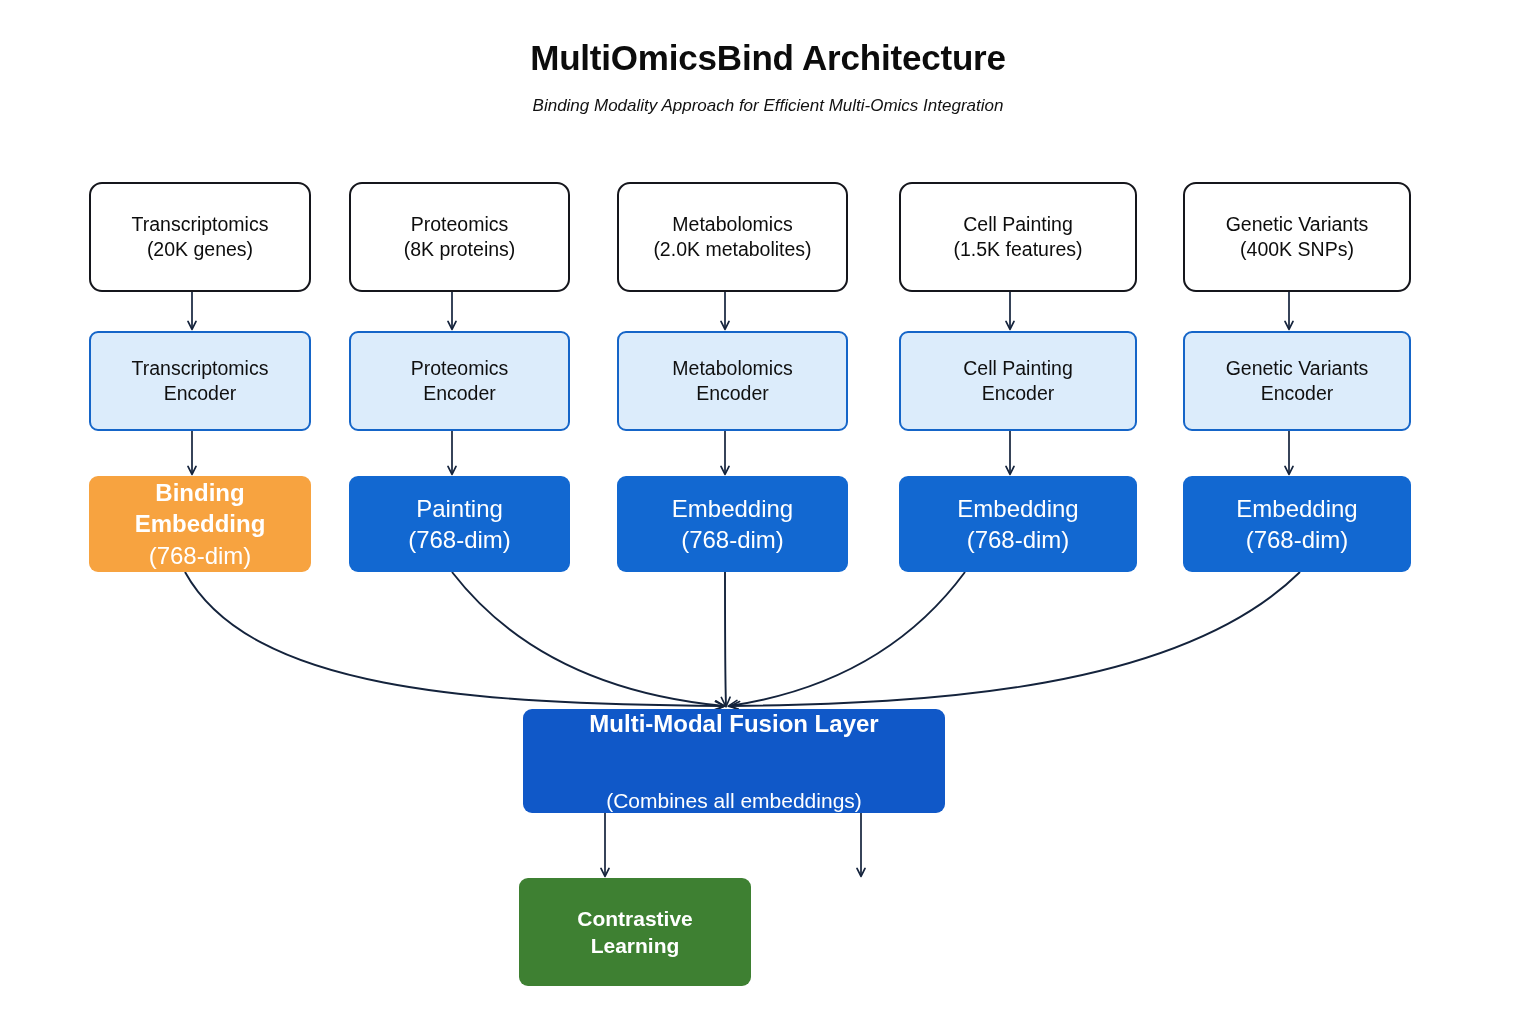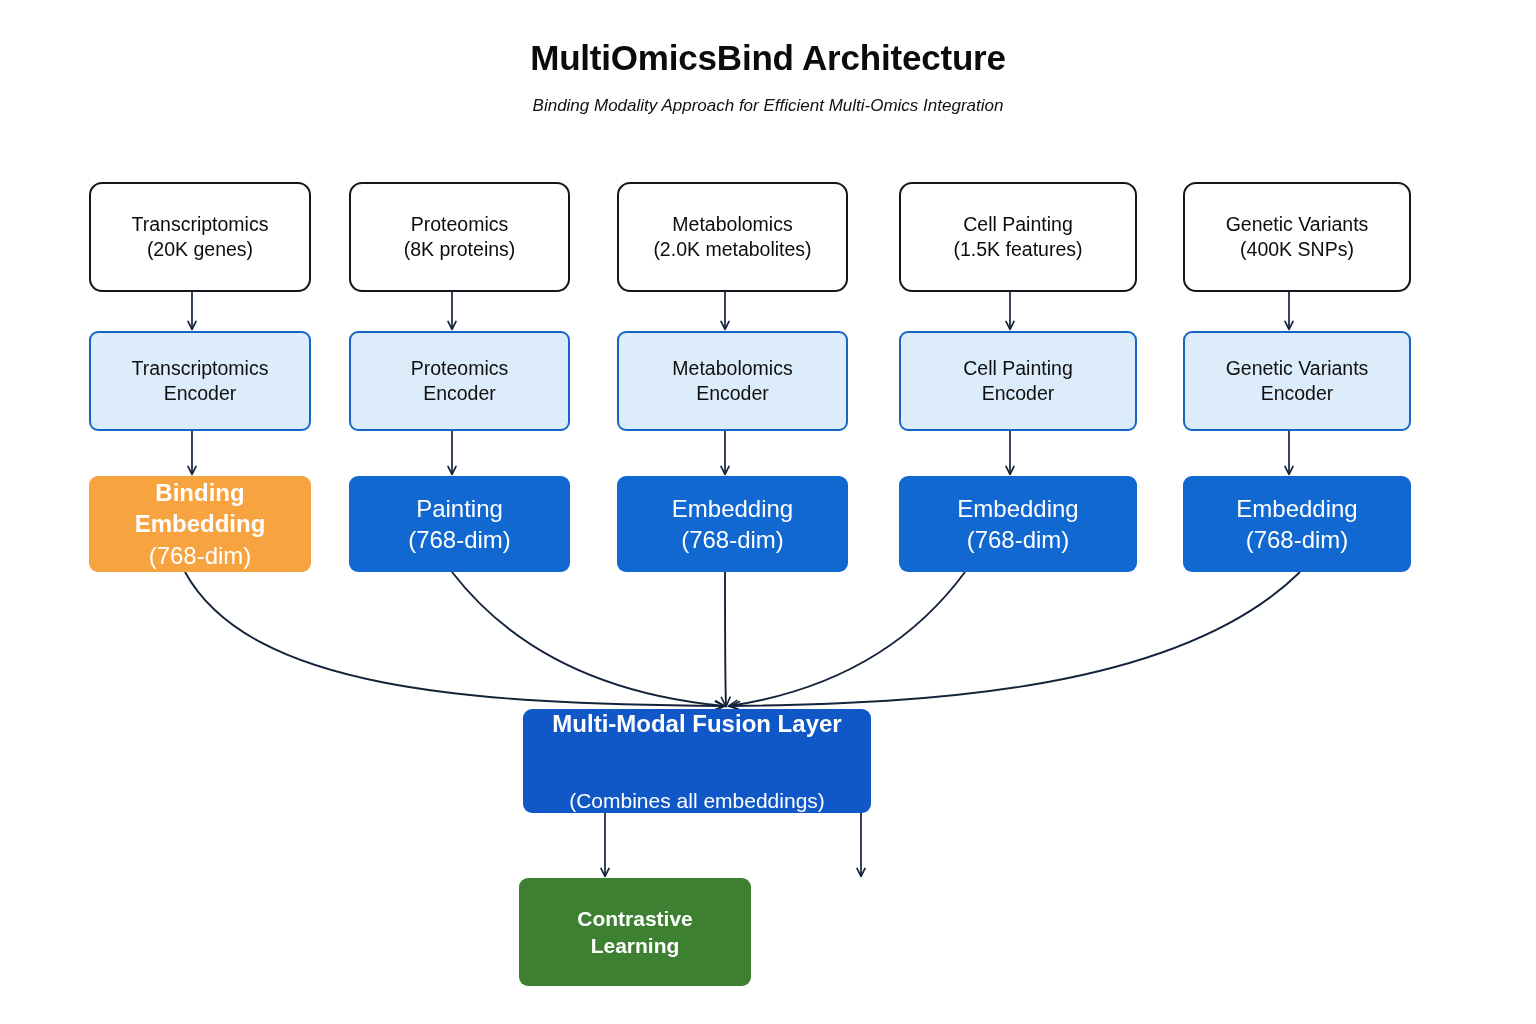--- a/index.html
+++ b/index.html
@@ -223,21 +223,21 @@
   </div>
   <div class="node emb" style="left:891px; top:476px; width:238px; height:96px;">
     <span class="l1">Embedding</span>
     <span class="l2">(768-dim)</span>
   </div>
   <div class="node emb" style="left:1175px; top:476px; width:228px; height:96px;">
     <span class="l1">Embedding</span>
     <span class="l2">(768-dim)</span>
   </div>
 
-  <div class="node fusion" style="left:515px; top:709px; width:348px; height:104px;gap:48px;">
+  <div class="node fusion" style="left:515px; top:709px; width:422px; height:104px;gap:48px;">
     <span class="l1">Multi-Modal Fusion Layer</span>
     <span class="l2">(Combines all embeddings)</span>
   </div>
 
   <div class="node head" style="left:511px; top:878px; width:232px; height:108px;">
     <span class="l1">Contrastive</span>
     <span class="l2">Learning</span>
   </div>
 
 </div>

